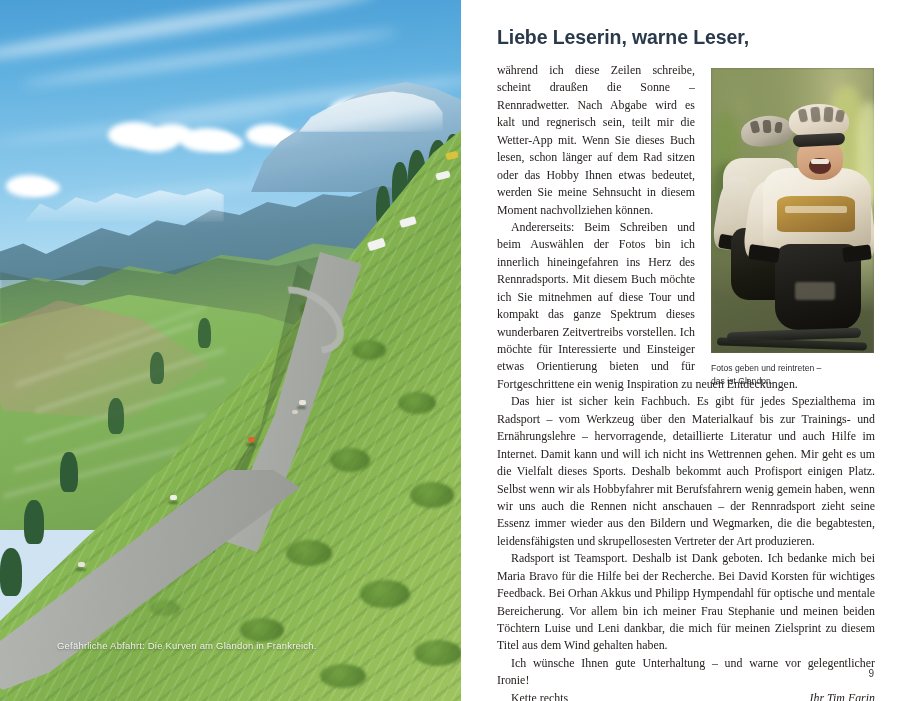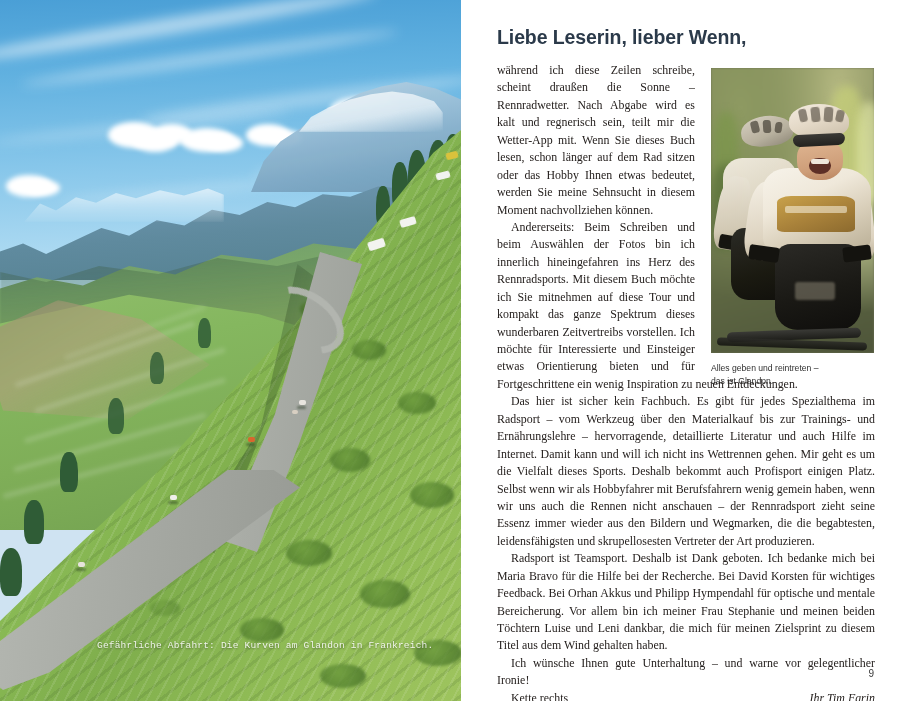--- a/index.html
+++ b/index.html
@@ -178,25 +178,24 @@
   .cs5 { left:76px;  top:568px; width:10px; height:3px; }
 
   .vehicle { position:absolute; background:#f2f3f0; border-radius:2px; filter:blur(.5px); }
   .v1 { left:400px; top:218px; width:16px; height:8px; transform:rotate(-16deg); }
   .v2 { left:368px; top:240px; width:17px; height:9px; transform:rotate(-18deg); }
   .v3 { left:436px; top:172px; width:14px; height:7px; transform:rotate(-14deg); }
   .v-yellow { position:absolute; left:446px; top:152px; width:12px; height:7px; background:#d9c23c; border-radius:2px; filter:blur(.6px); transform:rotate(-14deg);}
 
   .caption-left {
     position:absolute; left:57px; top:640px;
-    font-family:Liberation Mono, monospace;
+    font-family:Liberation Sans, sans-serif;
     font-size:9.5px; color:rgba(255,255,255,.88);
     letter-spacing:.2px; text-shadow:0 1px 2px rgba(0,0,0,.35);
     white-space:nowrap;
-    margin-left:40px;
   }
 
   
   .right-page { position:relative; width:449px; height:701px; background:#ffffff; }
 
   .headline {
     position:absolute; left:36px; top:26px;
     font-family:"Liberation Sans", sans-serif;
     font-weight:bold; font-size:19.5px; color:#2b3a4a;
     letter-spacing:-.1px;
@@ -452,21 +451,21 @@
       <div class="vehicle v2"></div>
       <div class="vehicle v3"></div>
       <div class="v-yellow"></div>
 
       <div class="caption-left">Gefährliche Abfahrt: Die Kurven am Glandon in Frankreich.</div>
     </div>
   </div>
 
   <div class="right-page">
 
-    <div class="headline">Liebe Leserin, lieber Wenn,</div>
+    <div class="headline">Liebe Leserin, warne Leser,</div>
 
     <div class="photo-sprint">
       <div class="sprint-bg"></div>
       <div class="sprint-blurfig bf1"></div>
       <div class="sprint-blurfig bf2"></div>
       <div class="sprint-blurfig bf3"></div>
       <div class="sprint-blurfig bf4"></div>
 
       <div class="rider rider-second">
         <div class="jersey2"></div>
@@ -498,21 +497,21 @@
         <div class="mouth"></div>
         <div class="mouth-teeth"></div>
         <div class="visor"></div>
       </div>
 
       <div class="bike-bar"></div>
       <div class="bike-bar2"></div>
     </div>
 
     <div class="caption-right">
-      <div>Alles geben und reintreten –</div>
+      <div>Fotos geben und reintreten –</div>
       <div>das ist Glandon.</div>
     </div>
 
     <div class="body-col">
       <div class="float-photo-spacer"></div>
       <p class="first">während ich diese Zeilen schreibe, scheint draußen die Sonne – Rennradwetter. Nach Abgabe wird es kalt und regnerisch sein, teilt mir die Wetter-App mit. Wenn Sie dieses Buch lesen, schon länger auf dem Rad sitzen oder das Hobby Ihnen etwas bedeutet, werden Sie meine Sehnsucht in diesem Moment nachvollziehen können.</p>
       <p>Andererseits: Beim Schreiben und beim Auswählen der Fotos bin ich innerlich hineingefahren ins Herz des Rennradsports. Mit diesem Buch möchte ich Sie mitnehmen auf diese Tour und kompakt das ganze Spektrum dieses wunderbaren Zeitvertreibs vorstellen. Ich möchte für Interessierte und Einsteiger etwas Orientierung bieten und für Fortgeschrittene ein wenig Inspiration zu neuen Entdeckungen.</p>
       <p>Das hier ist sicher kein Fachbuch. Es gibt für jedes Spezialthema im Radsport – vom Werkzeug über den Materialkauf bis zur Trainings- und Ernährungslehre – hervorragende, detaillierte Literatur und auch Hilfe im Internet. Damit kann und will ich nicht ins Wettrennen gehen. Mir geht es um die Vielfalt dieses Sports. Deshalb bekommt auch Profisport einigen Platz. Selbst wenn wir als Hobbyfahrer mit Berufsfahrern wenig gemein haben, wenn wir uns auch die Rennen nicht anschauen – der Rennradsport zieht seine Essenz immer wieder aus den Bildern und Wegmarken, die die begabtesten, leidensfähigsten und skrupellosesten Vertreter der Art produzieren.</p>
       <p>Radsport ist Teamsport. Deshalb ist Dank geboten. Ich bedanke mich bei Maria Bravo für die Hilfe bei der Recherche. Bei David Korsten für wichtiges Feedback. Bei Orhan Akkus und Philipp Hympendahl für optische und mentale Bereicherung. Vor allem bin ich meiner Frau Stephanie und meinen beiden Töchtern Luise und Leni dankbar, die mich für meinen Zielsprint zu diesem Titel aus dem Wind gehalten haben.</p>
       <p>Ich wünsche Ihnen gute Unterhaltung – und warne vor gelegentlicher Ironie!</p>

